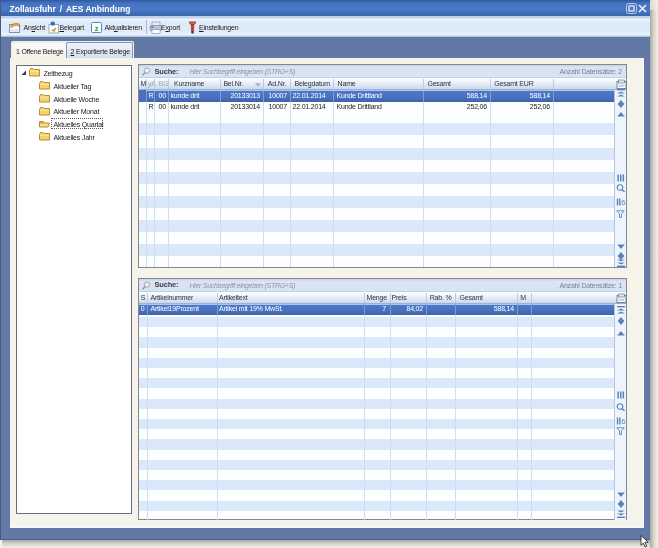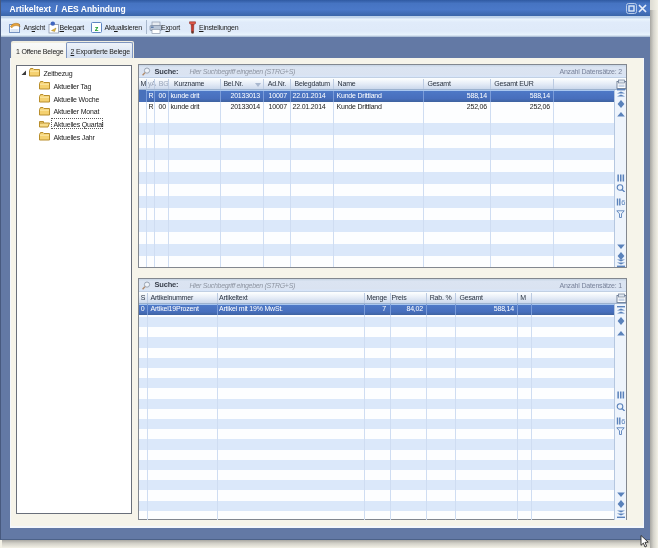--- a/index.html
+++ b/index.html
@@ -11,21 +11,21 @@
 .hd{position:absolute;font-size:7px;letter-spacing:-0.2px;color:#2a3340;white-space:nowrap;line-height:9px}
 .gl{position:absolute;background:#cfddf2;width:1px}
 .hl{position:absolute;background:#bccbe2;width:1px}
 </style></head>
 <body>
 <div class="a" style="left:0;top:0;width:650px;height:540px;background:#6379a5;border-left:1px solid #47597e;border-bottom:1px solid #4d6288"></div>
 <div class="a" style="left:650px;top:10px;width:8px;height:538px;background:linear-gradient(90deg,rgba(105,105,105,.55),rgba(135,135,135,.28) 45%,rgba(170,170,170,0))"></div>
 <div class="a" style="left:2px;top:540px;width:648px;height:8px;background:linear-gradient(180deg,rgba(95,95,95,.5),rgba(120,120,120,.28) 40%,rgba(170,170,170,0))"></div>
 <div class="a" style="left:650px;top:0;width:8px;height:10px;background:linear-gradient(90deg,rgba(150,150,150,.25),rgba(170,170,170,0))"></div>
 <div class="a" style="left:1px;top:0;width:649px;height:16px;background:linear-gradient(180deg,#2f5aa2 0,#4674c2 22%,#4a78c8 60%,#3a65a8 100%)"></div>
-<div class="t w" style="left:9.5px;top:3.8px;font-size:8.5px;font-weight:bold;letter-spacing:0;color:#fff;line-height:10px">Artikeltext  /  AES Anbindung</div>
+<div class="t w" style="left:9.5px;top:3.8px;font-size:8.5px;font-weight:bold;letter-spacing:0;color:#fff;line-height:10px">Zollausfuhr  /  AES Anbindung</div>
 <svg class="a" style="left:626px;top:3px" width="11" height="11" viewBox="0 0 11 11">
 <rect x="0.5" y="0.5" width="10" height="10" rx="2" fill="none" stroke="#b7cbe9"></rect>
 <rect x="3" y="3" width="5" height="5" fill="none" stroke="#dde8f7" stroke-width="1.4"></rect>
   </svg>
 <svg class="a" style="left:638px;top:4px" width="9" height="9" viewBox="0 0 9 9">
 <path d="M1 1 L8 8 M8 1 L1 8" stroke="#e6edf9" stroke-width="1.7"></path>
   </svg>
 <div class="a" style="left:1px;top:16px;width:649px;height:21px;background:linear-gradient(180deg,#bed3ea 0,#bed3ea 9%,#ebf5fd 14%,#e0ebfa 30%,#dfeaf9 72%,#e9f4fd 90%,#9fb3cd 100%)"></div>
 <svg class="a" style="left:9px;top:22px" width="12" height="11" viewBox="0 0 12 11">
 <rect x="0.5" y="2.5" width="10" height="8" fill="#fff" stroke="#7592c1"></rect>

